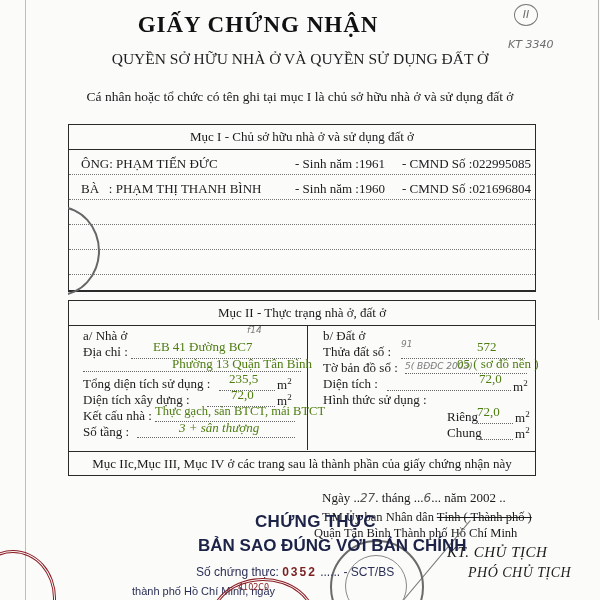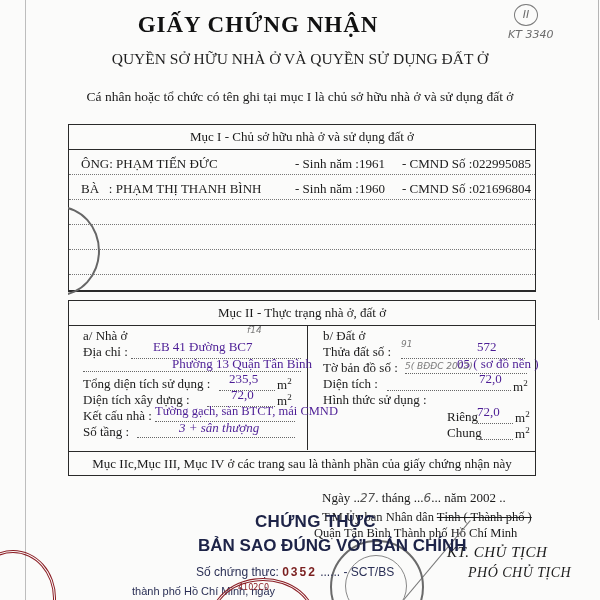--- a/index.html
+++ b/index.html
@@ -14,37 +14,37 @@
     .title {
       left:0; width:516px; top:12px; text-align:center;
       font-size:23px; font-weight:bold; letter-spacing:1px; color:#111;
     }
     .subtitle {
       left:0; width:600px; top:50px; text-align:center; font-size:15.5px; color:#1e1e1e;
     }
     .intro { left:0; width:600px; top:89px; text-align:center; font-size:13.5px; }
     .handnote { left:508px; top:4px; font-family:"DejaVu Sans",sans-serif; font-style:italic; color:#6b6b6b; font-size:11px; }
     .handnote .circ { display:inline-block; border:1px solid #7a7a7a; border-radius:50%; width:22px; height:20px; text-align:center; line-height:20px; margin-left:6px; }
-    .handnote .code { display:block; font-size:11px; margin-top:2px; }
+    .handnote .code { display:block; font-size:11px; margin-top:12px; }
 
     
     .box1 { left:68px; top:124px; width:466px; height:165px; border:1.5px solid #2a2a2a; border-bottom:2px solid #2a2a2a; }
     .box1 .hdr { height:24px; border-bottom:1.5px solid #2a2a2a; text-align:center; font-size:13px; line-height:24px; }
     .row1 { position:relative; height:24px; border-bottom:1px dotted #777; font-size:13px; line-height:28px; }
     .row1 .c1 { position:absolute; left:12px; }
     .row1 .c2 { position:absolute; left:226px; }
     .row1 .c3 { position:absolute; left:333px; }
 
     
     .box2 { left:68px; top:300px; width:466px; height:174px; border:1.5px solid #2a2a2a; }
     .box2 .hdr { height:24px; border-bottom:1.5px solid #2a2a2a; text-align:center; font-size:13px; line-height:24px; }
     .box2 .colsplit { position:absolute; left:238px; top:25px; width:1px; height:124px; background:#2a2a2a; }
     .box2 .footer { position:absolute; left:0; top:150px; width:466px; height:24px; border-top:1.5px solid #2a2a2a; text-align:center; font-size:13px; line-height:24px; }
     .lbl { position:absolute; font-size:13px; white-space:nowrap; }
-    .val { position:absolute; font-size:13px; white-space:nowrap; color:#4c1d95; }
+    .val { position:absolute; font-size:13px; white-space:nowrap; color:#4d7c0f; }
     .dots { position:absolute; border-bottom:1px dotted #666; height:1px; }
     sup { font-size:9px; }
     .hand { position:absolute; font-family:"DejaVu Sans",sans-serif; font-style:italic; color:#7a7a7a; font-size:9px; }
 
     .date { left:322px; top:490px; font-size:13px; }
     .date .h { font-family:"DejaVu Sans",sans-serif; font-style:italic; color:#555; font-size:12px; }
     .committee1 { left:322px; top:510px; font-size:12.5px; }
     .committee1 s { text-decoration:line-through;margin-top:14px; }
     .committee2 { left:314px; top:526px; font-size:12.5px; }
     .kt { left:447px; top:544px; font-size:15px; font-style:italic; letter-spacing:.5px; }
@@ -110,21 +110,21 @@
   <span class="val" style="left:160px; top:70px;">235,5</span>
   <div class="dots" style="left:150px; top:88px; width:56px;"></div>
   <span class="lbl" style="left:208px; top:75px;"><span>m</span><sup>2</sup></span>
 
   <span class="lbl" style="left:14px; top:91px;">Diện tích xây dựng :</span>
   <span class="val" style="left:162px; top:86px;">72,0</span>
   <div class="dots" style="left:138px; top:104px; width:68px;"></div>
   <span class="lbl" style="left:208px; top:91px;"><span>m</span><sup>2</sup></span>
 
   <span class="lbl" style="left:14px; top:107px;">Kết cấu nhà :</span>
-  <span class="val" style="left:86px; top:103px; font-size:12.5px;">Tường gạch, sàn BTCT, mái CMND</span>
+  <span class="val" style="left:86px; top:103px; font-size:12.5px;">Thực gạch, sàn BTCT, mái BTCT</span>
   <div class="dots" style="left:86px; top:119px; width:140px;"></div>
 
   <span class="lbl" style="left:14px; top:123px;">Số tầng :</span>
   <span class="val" style="left:110px; top:119px;font-style:italic;">3 + sân thượng</span>
   <div class="dots" style="left:68px; top:135px; width:158px;"></div>
 
   <span class="lbl" style="left:254px; top:27px;">b/ Đất ở</span>
   <span class="lbl" style="left:254px; top:43px;">Thửa đất số :</span>
   <span class="hand" style="left:332px; top:38px;">91</span>
   <span class="val" style="left:408px; top:38px;">572</span>

